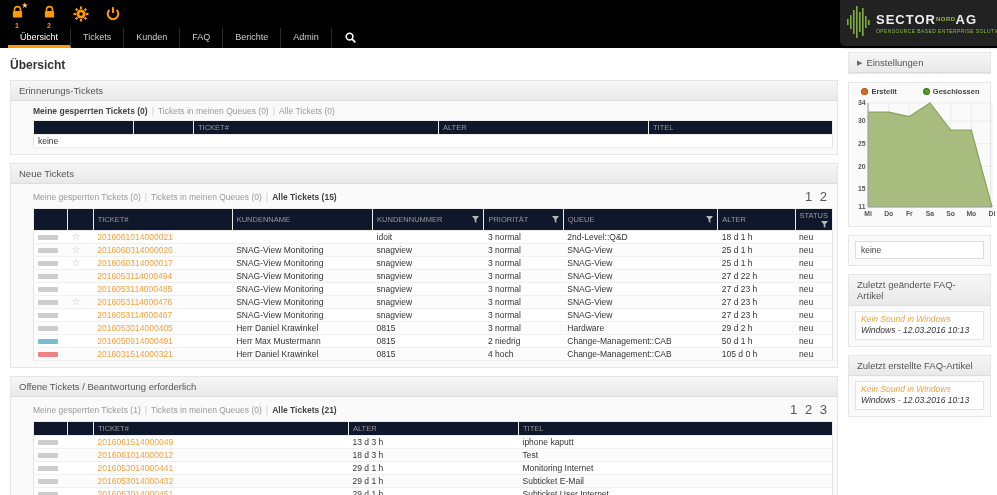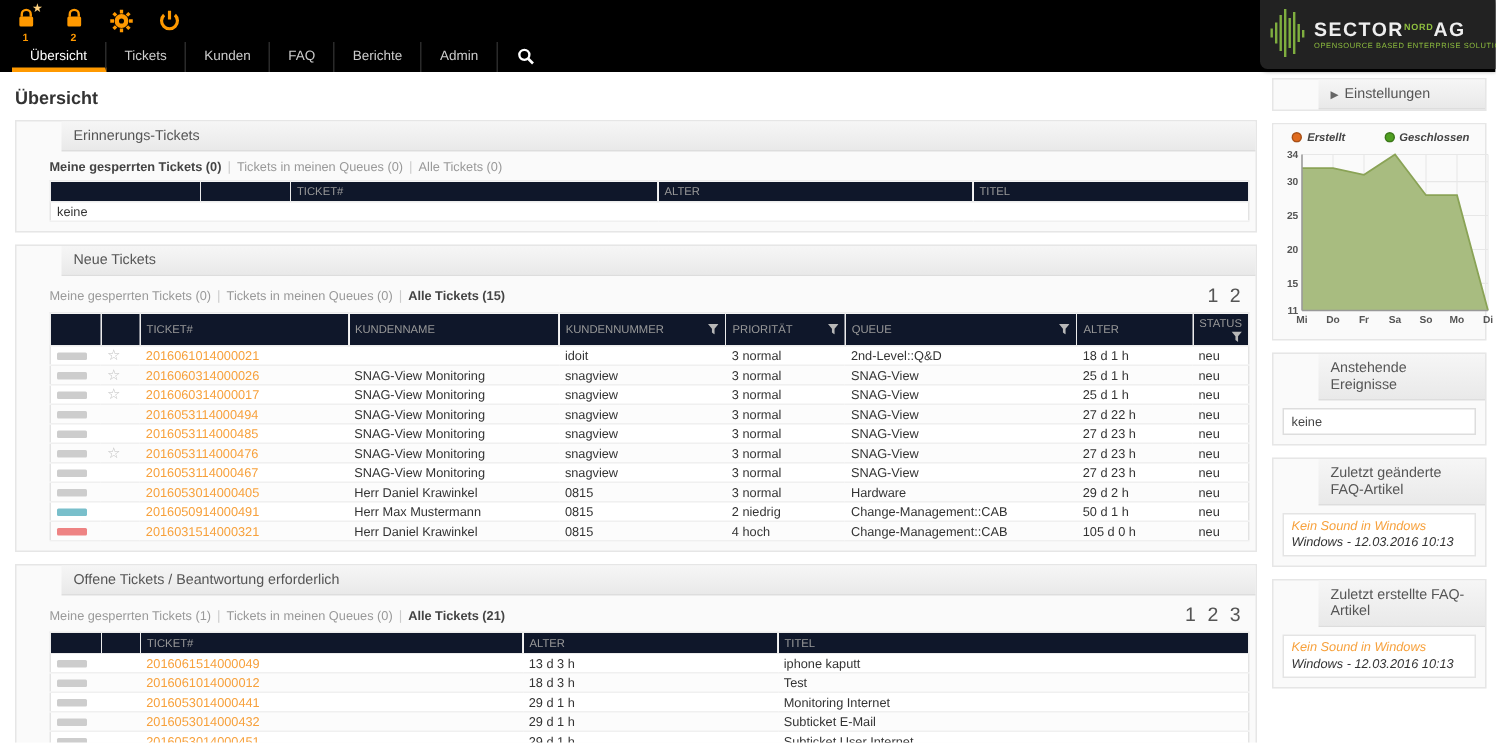--- a/index.html
+++ b/index.html
@@ -28,21 +28,21 @@
 
   
   .layout { display:flex; gap:10px; padding:4px 6px 0 10px; }
   .maincol { width:828px; flex:0 0 828px; }
   .sidecol { flex:1; min-width:0; }
   h1.pagetitle { font-size:12px; font-weight:bold; color:#333; margin:6px 0 8px; }
 
   
   .panel { margin-bottom:8px; background:#fafafa; border:1px solid #e6e6e6; }
   .panel-head { background:linear-gradient(#f6f6f6,#e9e9e9); border-bottom:1px solid #ddd;
-                padding:4px 8px; font-size:9.5px; color:#555;margin-left:30px; }
+                padding:4px 8px; font-size:9.5px; color:#555; }
   .panel-tabsrow { display:flex; align-items:center; padding:5px 8px 4px 22px; }
   .ptabs { flex:1; }
   .ptabs .tab { color:#999; font-size:8.5px; cursor:pointer; }
   .ptabs .tab.active { color:#444; font-weight:bold; }
   .ptabs .sep { color:#ccc; margin:0 4px; }
   .pagination { color:#555; font-size:13px; letter-spacing:2px; cursor:pointer; }
   .panel-body { padding:0 4px 6px 22px; }
 
   
   table.grid { width:100%; border-collapse:collapse; background:#fff; border:1px solid #e3e3e3; }
@@ -59,21 +59,21 @@
   
   .sidepanel { margin-bottom:8px; background:#fafafa; border:1px solid #e6e6e6; }
   .sidepanel .panel-head { display:flex; align-items:center; gap:4px; }
   .arrow { color:#666; font-size:7px; }
   .side-body { padding:5px 6px 6px; }
   .keinebox { background:#fff; border:1px solid #ddd; padding:3px 5px; font-size:8.5px; color:#444; }
   .faq-list { background:#fff; border:1px solid #e4e4e4;font-style:italic; }
   .faq-item { padding:2px 5px 3px; }
   .faq-item .flink { color:#f7a13c; font-size:8.5px; line-height:11px; cursor:pointer; display:block; }
   .faq-item .fmeta { color:#333; font-size:8.5px; line-height:11px; }
-  .legend { display:flex; justify-content:center; gap:26px; padding:4px 0 2px;font-style:italic; }
+  .legend { display:flex; justify-content:center; gap:26px; padding:4px 0 2px; }
   .legend .litem { display:flex; align-items:center; gap:3px; font-size:7.5px; font-weight:bold; color:#444; }
   .ldot { width:7px; height:7px; border-radius:50%; display:inline-block; }
   .chartwrap { background:#fafafa; padding:0 0 4px 2px; }
 </style>
 </head>
 <body>
 
 <div class="topbar">
   <div class="icon-strip">
     <div class="icon-badge">
@@ -479,21 +479,20 @@
             <text x="58.333333333333336" y="117.5" text-anchor="middle" font-size="6.8" font-weight="bold" fill="#555">Fr</text>
             <text x="79" y="117.5" text-anchor="middle" font-size="6.8" font-weight="bold" fill="#555">Sa</text>
             <text x="99.66666666666667" y="117.5" text-anchor="middle" font-size="6.8" font-weight="bold" fill="#555">So</text>
             <text x="120.33333333333333" y="117.5" text-anchor="middle" font-size="6.8" font-weight="bold" fill="#555">Mo</text>
             <text x="141" y="117.5" text-anchor="middle" font-size="6.8" font-weight="bold" fill="#555">Di</text>
           </svg>
       </div>
     </div>
 
     <div class="sidepanel">
-      <div class="panel-head">Anstehende Ereignisse</div>
       <div class="side-body">
         <div class="keinebox">keine</div>
       </div>
     </div>
 
     <div class="sidepanel">
       <div class="panel-head">Zuletzt geänderte FAQ-Artikel</div>
       <div class="side-body">
         <div class="faq-list">
             <div class="faq-item">

